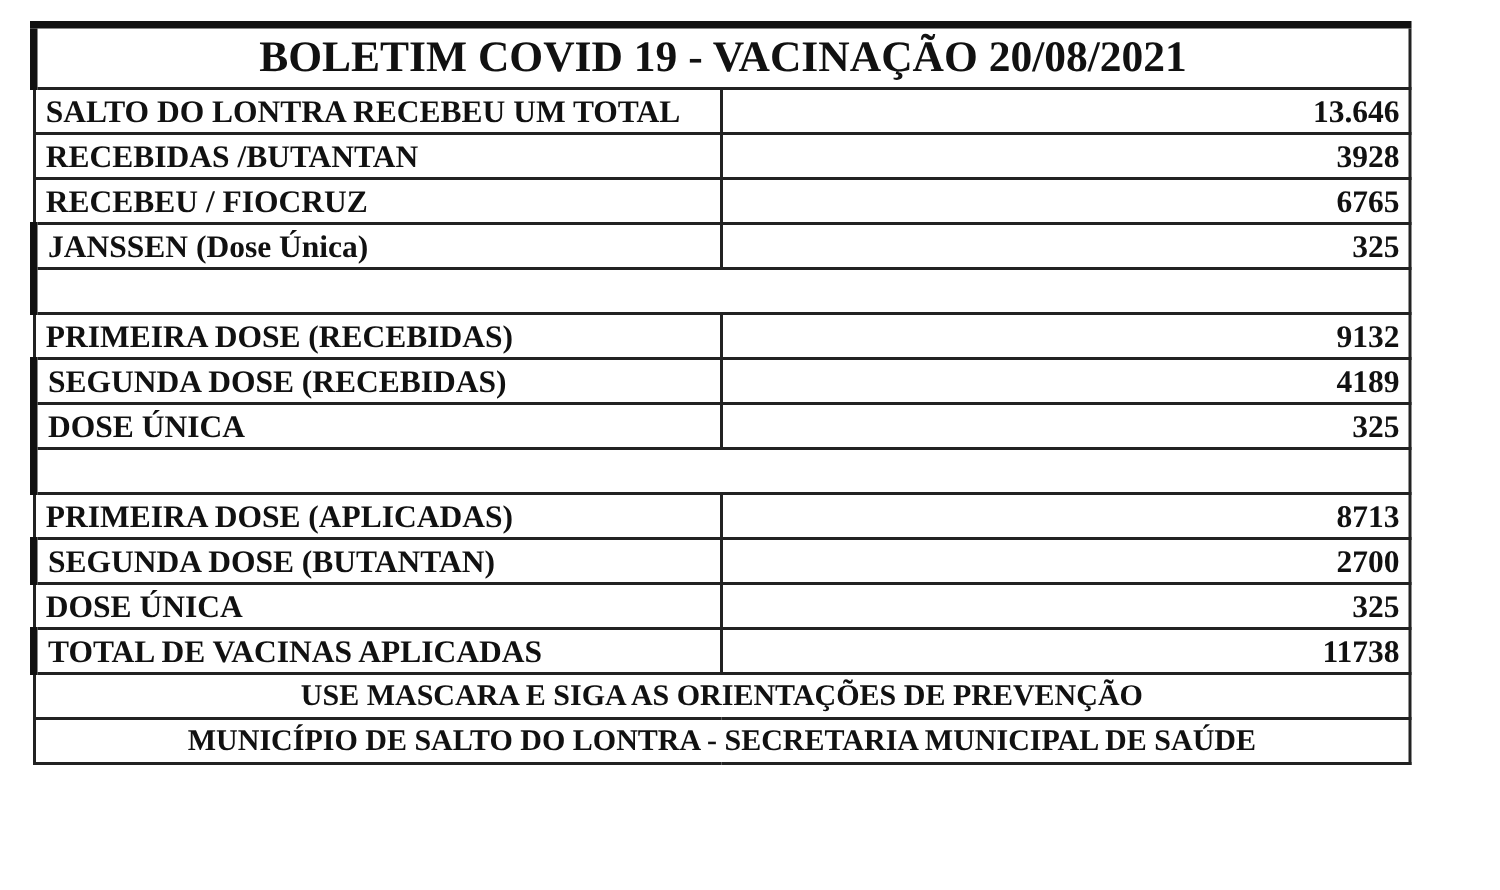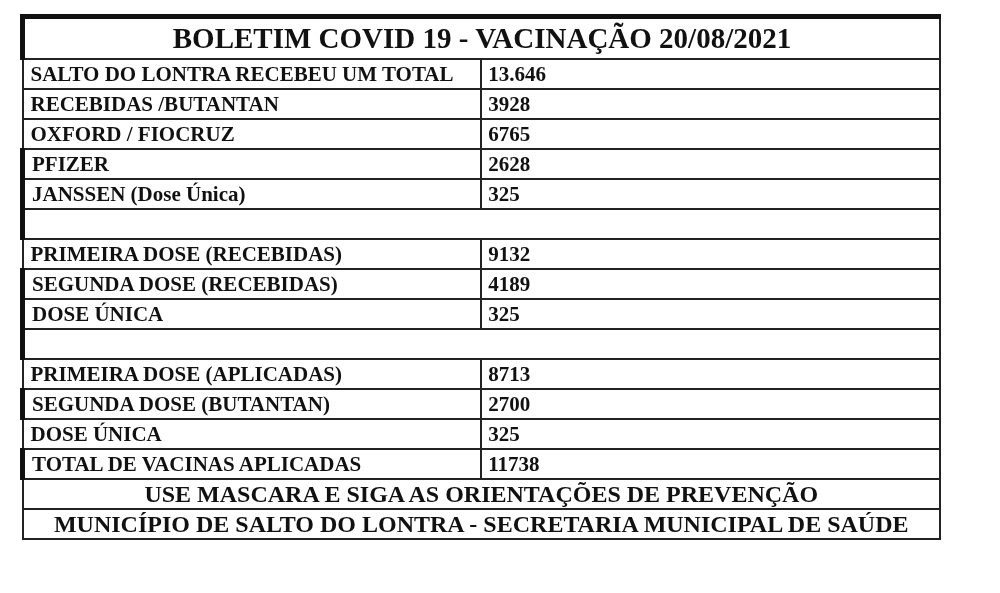--- a/index.html
+++ b/index.html
@@ -4,24 +4,24 @@
 <style>
   html, body { margin:0; padding:0; background:#ffffff; }
   body { width:1000px; height:593px; position:relative; overflow:hidden;
          font-family:"Liberation Serif", "DejaVu Serif", serif; color:#111; }
   .sheet { position:absolute; left:20px; top:14px; width:921px; }
   .topbar { height:5px; background:#111; margin-left:0; }
   table { border-collapse:collapse; width:921px; table-layout:fixed; }
   td { border:2px solid #222; padding:0 6px; font-weight:bold; height:28px;
        font-size:21px; line-height:28px; white-space:nowrap; overflow:hidden; }
   td.lbl { width:620px; padding-left:7px;margin-top:36px; }
-  td.val { text-align:left; padding-right:6px; }
+  td.val { text-align:right; padding-right:6px; }
   td.title { text-align:center; font-size:29px; height:39px; line-height:39px; border-top:none; }
   td.empty { height:28px; }
-  td.foot { text-align:center; font-size:24px; }
+  td.foot { text-align:center; font-size:20px; }
   tr.thickleft td:first-child { border-left:5px solid #111; }
   .title-left { border-left:5px solid #111 !important; }
 </style>
 </head>
 <body>
 
 <div class="sheet">
   <div class="topbar"></div>
   <table>
     <tbody>
@@ -31,26 +31,22 @@
 
     <tr>
       <td class="lbl">SALTO DO LONTRA RECEBEU UM TOTAL</td>
       <td class="val">13.646</td>
     </tr>
     <tr>
       <td class="lbl">RECEBIDAS /BUTANTAN</td>
       <td class="val">3928</td>
     </tr>
     <tr>
-      <td class="lbl">OXFORD / FIOCRUZ</td>
+      <td class="lbl">RECEBEU / FIOCRUZ</td>
       <td class="val">6765</td>
-    </tr>
-    <tr class="thickleft">
-      <td class="lbl">PFIZER</td>
-      <td class="val">2628</td>
     </tr>
     <tr class="thickleft">
       <td class="lbl">JANSSEN (Dose Única)</td>
       <td class="val">325</td>
     </tr>
     <tr class="thickleft">
       <td class="empty" colspan="2"></td>
     </tr>
 
     <tr>

